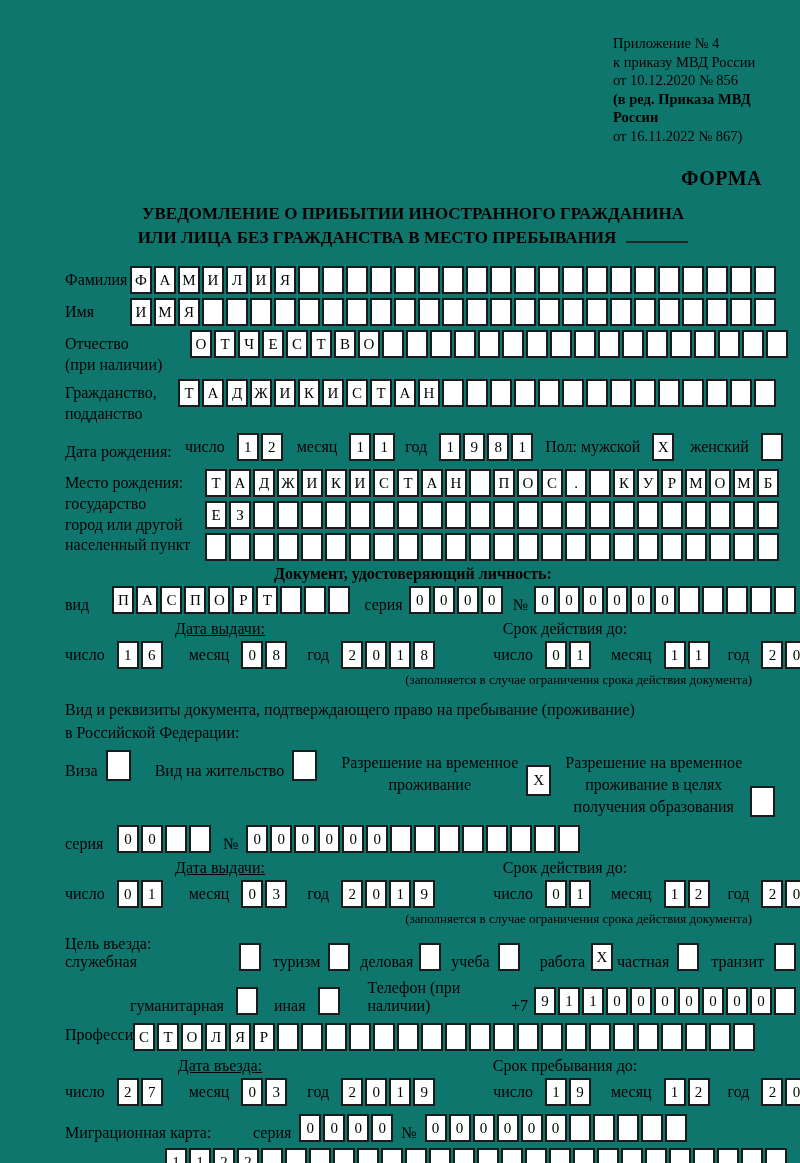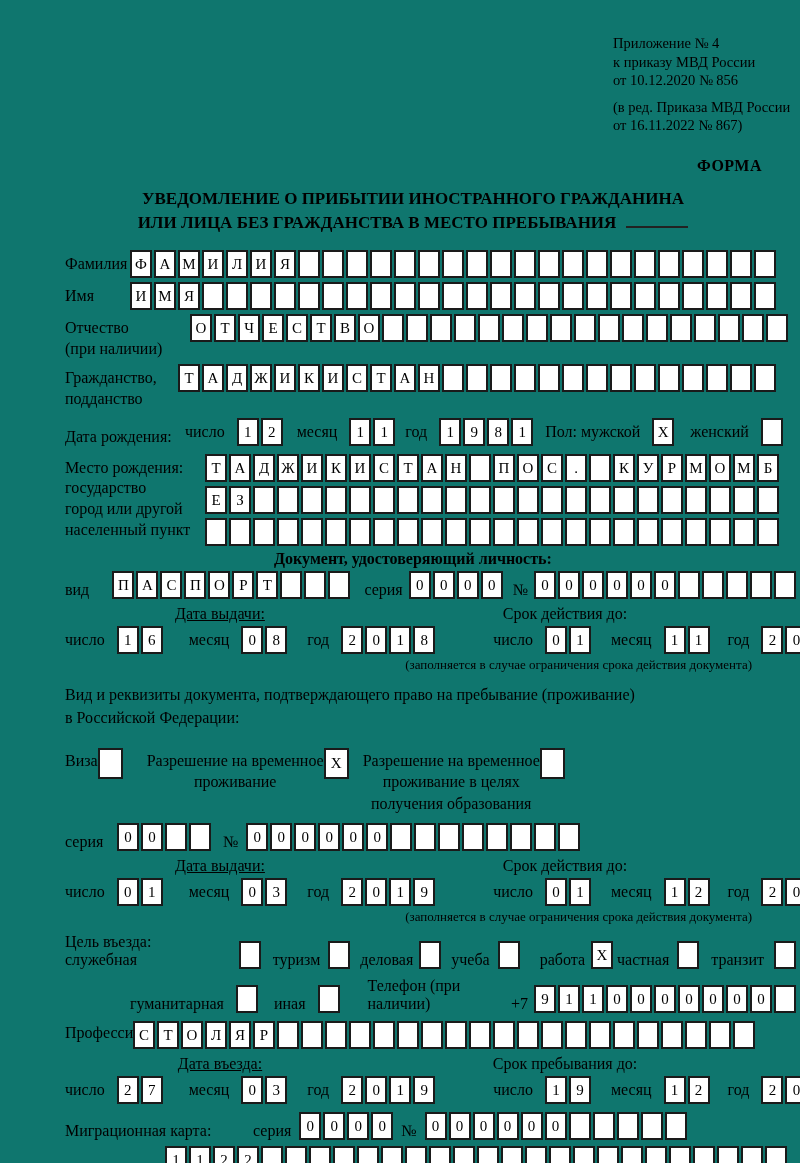--- a/index.html
+++ b/index.html
@@ -3,22 +3,22 @@
 <meta charset="utf-8">
 <style>
   html,body{margin:0;padding:0;background:#888;}
   .page{
     width:800px;height:1163px;background:#0f766e;color:#000;
     font-family:"Liberation Serif","DejaVu Serif",serif;
     position:relative;overflow:hidden;margin:0 auto;
     box-sizing:border-box;padding:34px 4px 0 65px;font-size:16px;
   }
   .hdr{margin-left:548px;font-size:14.5px;line-height:1.28;}
-  .hdr .sub{margin-top:8px;}
-  .forma{text-align:right;padding-right:34px;font-weight:bold;font-size:16px;margin-top:22px;letter-spacing:.5px;}
+  .hdr .sub{margin-top:0;font-weight:bold;}
+  .forma{text-align:right;padding-right:34px;font-weight:bold;font-size:20px;margin-top:22px;letter-spacing:.5px;}
   .title{text-align:center;font-weight:bold;font-size:17px;line-height:1.4;margin-top:12px;margin-left:-35px;}
   .blank-line{display:inline-block;width:62px;border-bottom:2px solid #222;height:14px;margin-left:10px;}
   .sec{font-weight:bold;font-size:15.3px;margin-top:24px;margin-left:-2px;white-space:nowrap;}
   .crow{display:flex;align-items:flex-start;margin-top:4px;}
   .lbl{flex:none;padding-top:4px;line-height:1.3;}
   .w65{width:65px}.w68{width:68px}.w125{width:125px}.w113{width:113px}.w140{width:140px}.w100{width:100px}
   .cells{display:inline-flex;gap:2px;flex:none;}
   .cell{
     display:inline-block;width:18px;height:24px;border:2px solid #1a1a1a;
     text-align:center;font-size:15px;line-height:24px;background:#fff;flex:none;
@@ -26,21 +26,21 @@
   .cell.big{width:21px;height:27px;line-height:27px;}
   .stack{display:flex;flex-direction:column;gap:4px;}
   .dhead{display:flex;margin-top:6px;}
   .dhead .dh1{width:310px;text-align:center;text-decoration:underline;}
   .dhead .dh2{width:380px;text-align:center;}
   .drow{display:flex;align-items:flex-end;margin-top:3px;}
   .dg{display:flex;align-items:center;gap:12px;}
   .note{font-size:13px;text-align:right;padding-right:44px;margin-top:3px;}
   .para{margin-top:10px;line-height:1.45;}
   .permits{display:flex;align-items:flex-start;margin-top:6px;gap:14px;}
-  .permits .pgroup{display:flex;align-items:flex-start;margin-top:13px;}
+  .permits .pgroup{display:flex;align-items:flex-end;gap:8px;}
   .pcenter{text-align:center;line-height:1.35;padding-top:2px;}
   .mt8{margin-top:8px}.mt16{margin-top:16px}
 </style>
 </head>
 <body>
 
 <div class="page">
 
   <div class="hdr">
     <div>Приложение № 4</div>
@@ -411,20 +411,26 @@
   </div>
 
   <div class="permits">
     <span class="pgroup">
       <span class="pcenter">Виза</span>
       <span class="cells">
           <span class="cell big"></span>
         </span>
     </span>
     <span class="pgroup" style="margin-left:10px">
+      <span class="pcenter">Вид на жительство</span>
+      <span class="cells">
+          <span class="cell big"></span>
+        </span>
+    </span>
+    <span class="pgroup" style="margin-left:10px">
       <span class="pcenter">
         <span>Разрешение на временное</span><br>
         <span>проживание</span>
       </span>
       <span class="cells">
           <span class="cell big">X</span>
         </span>
     </span>
     <span class="pgroup">
       <span class="pcenter">

